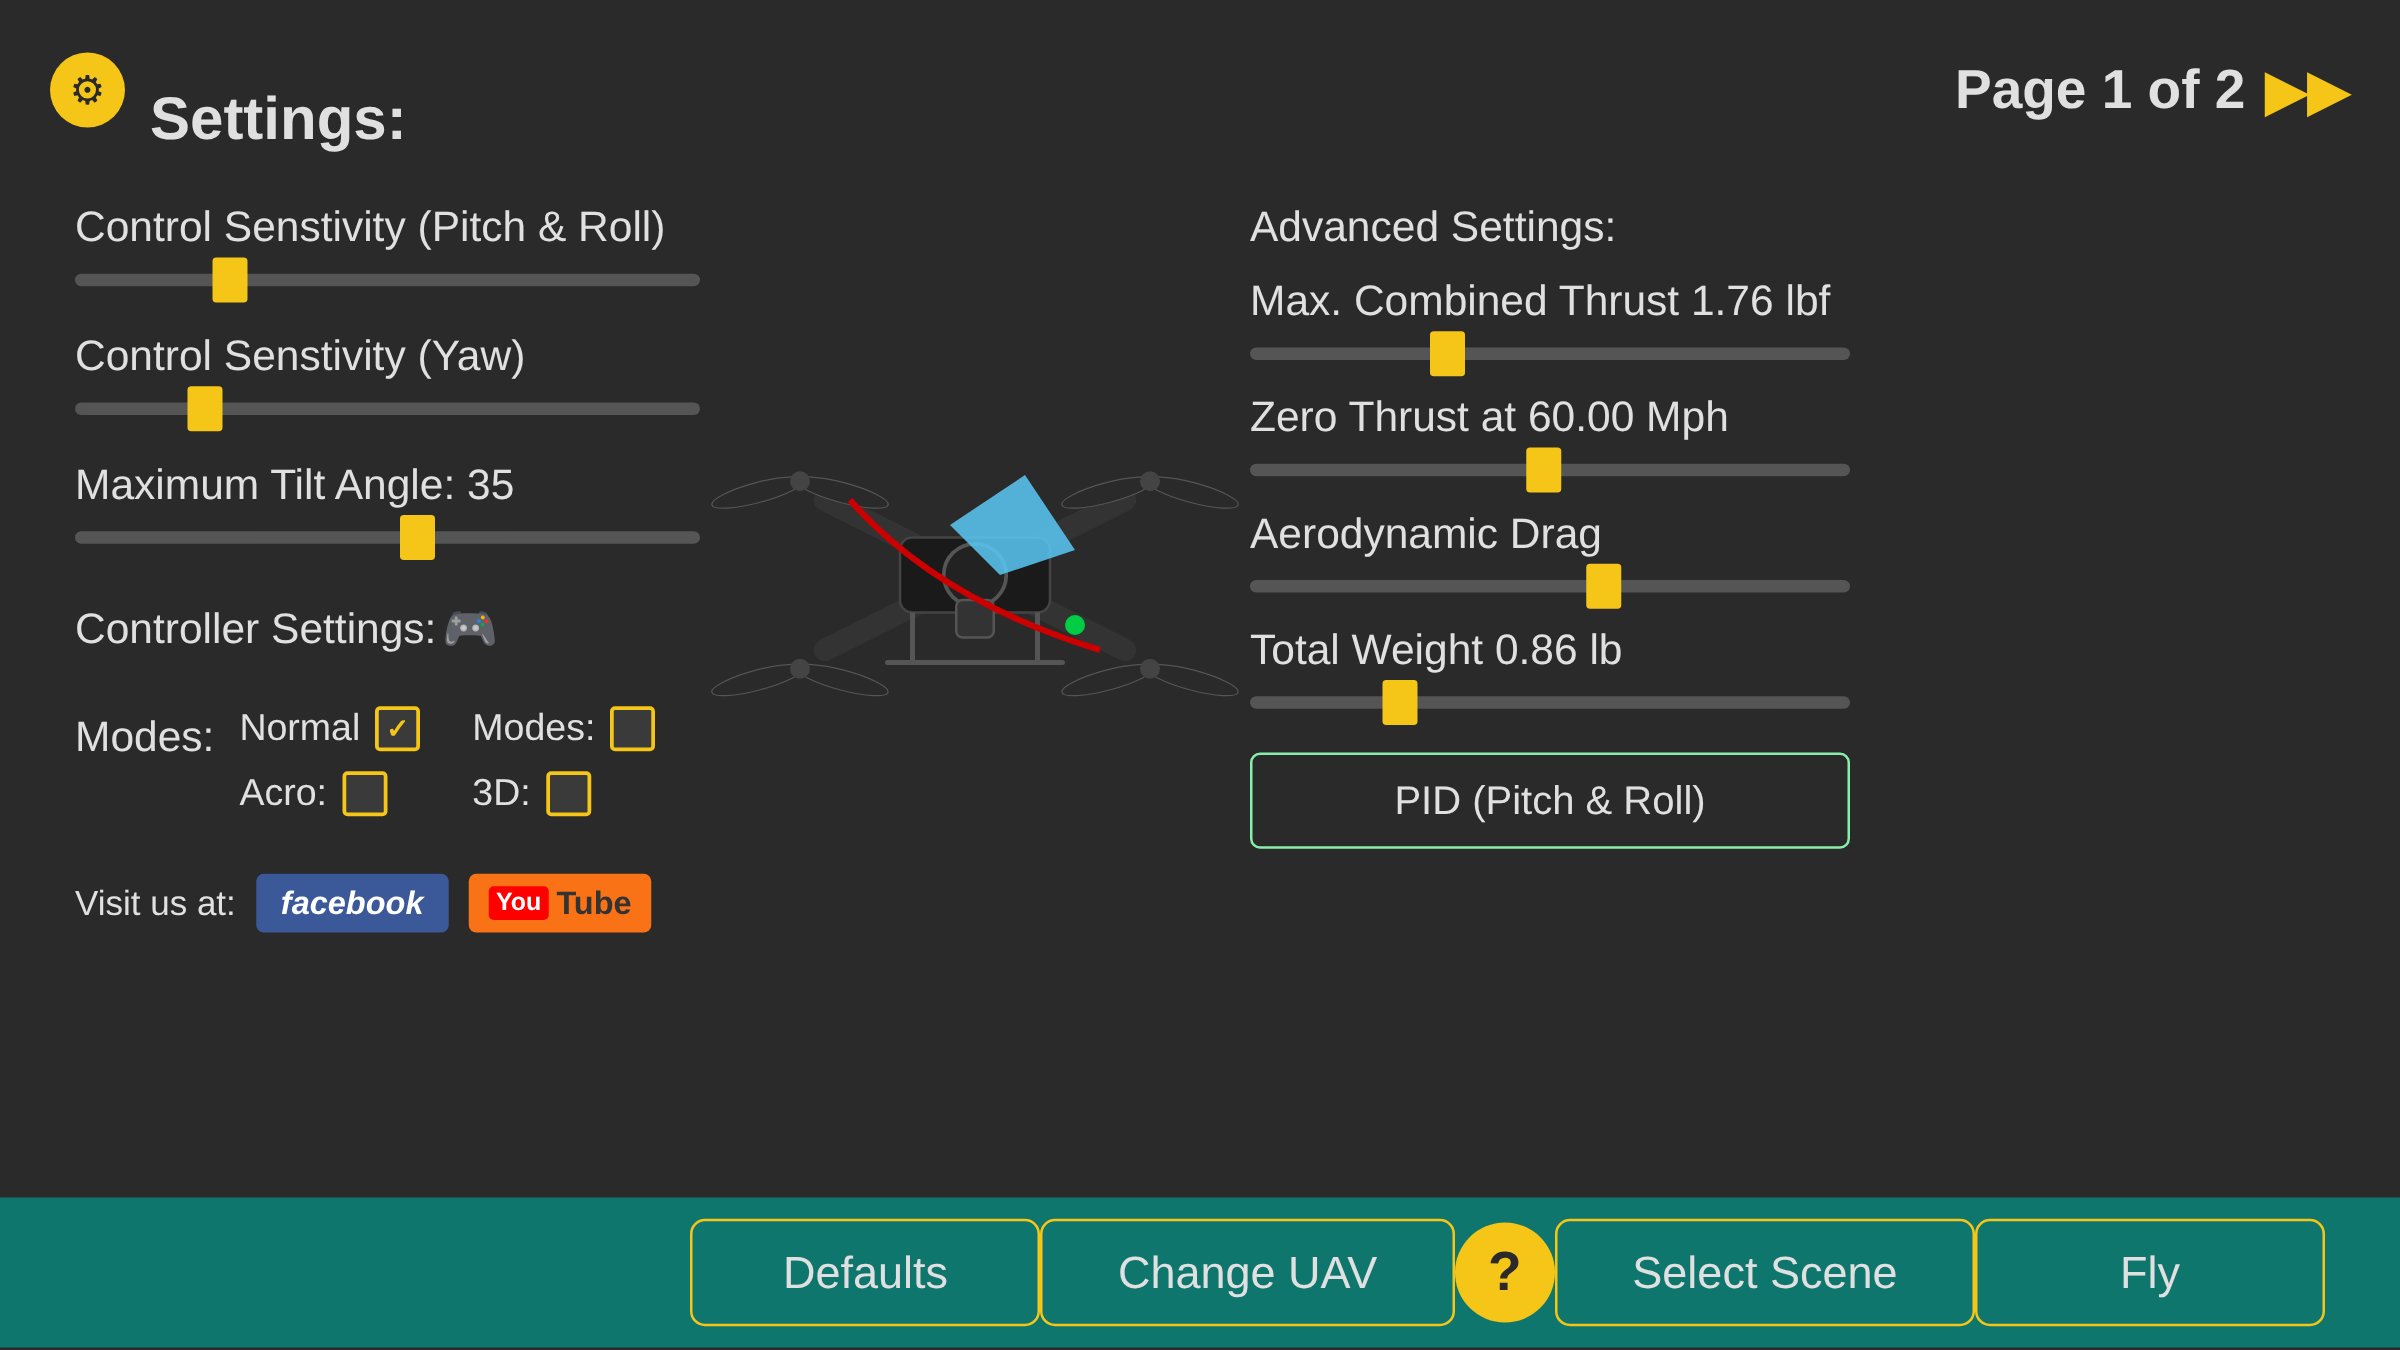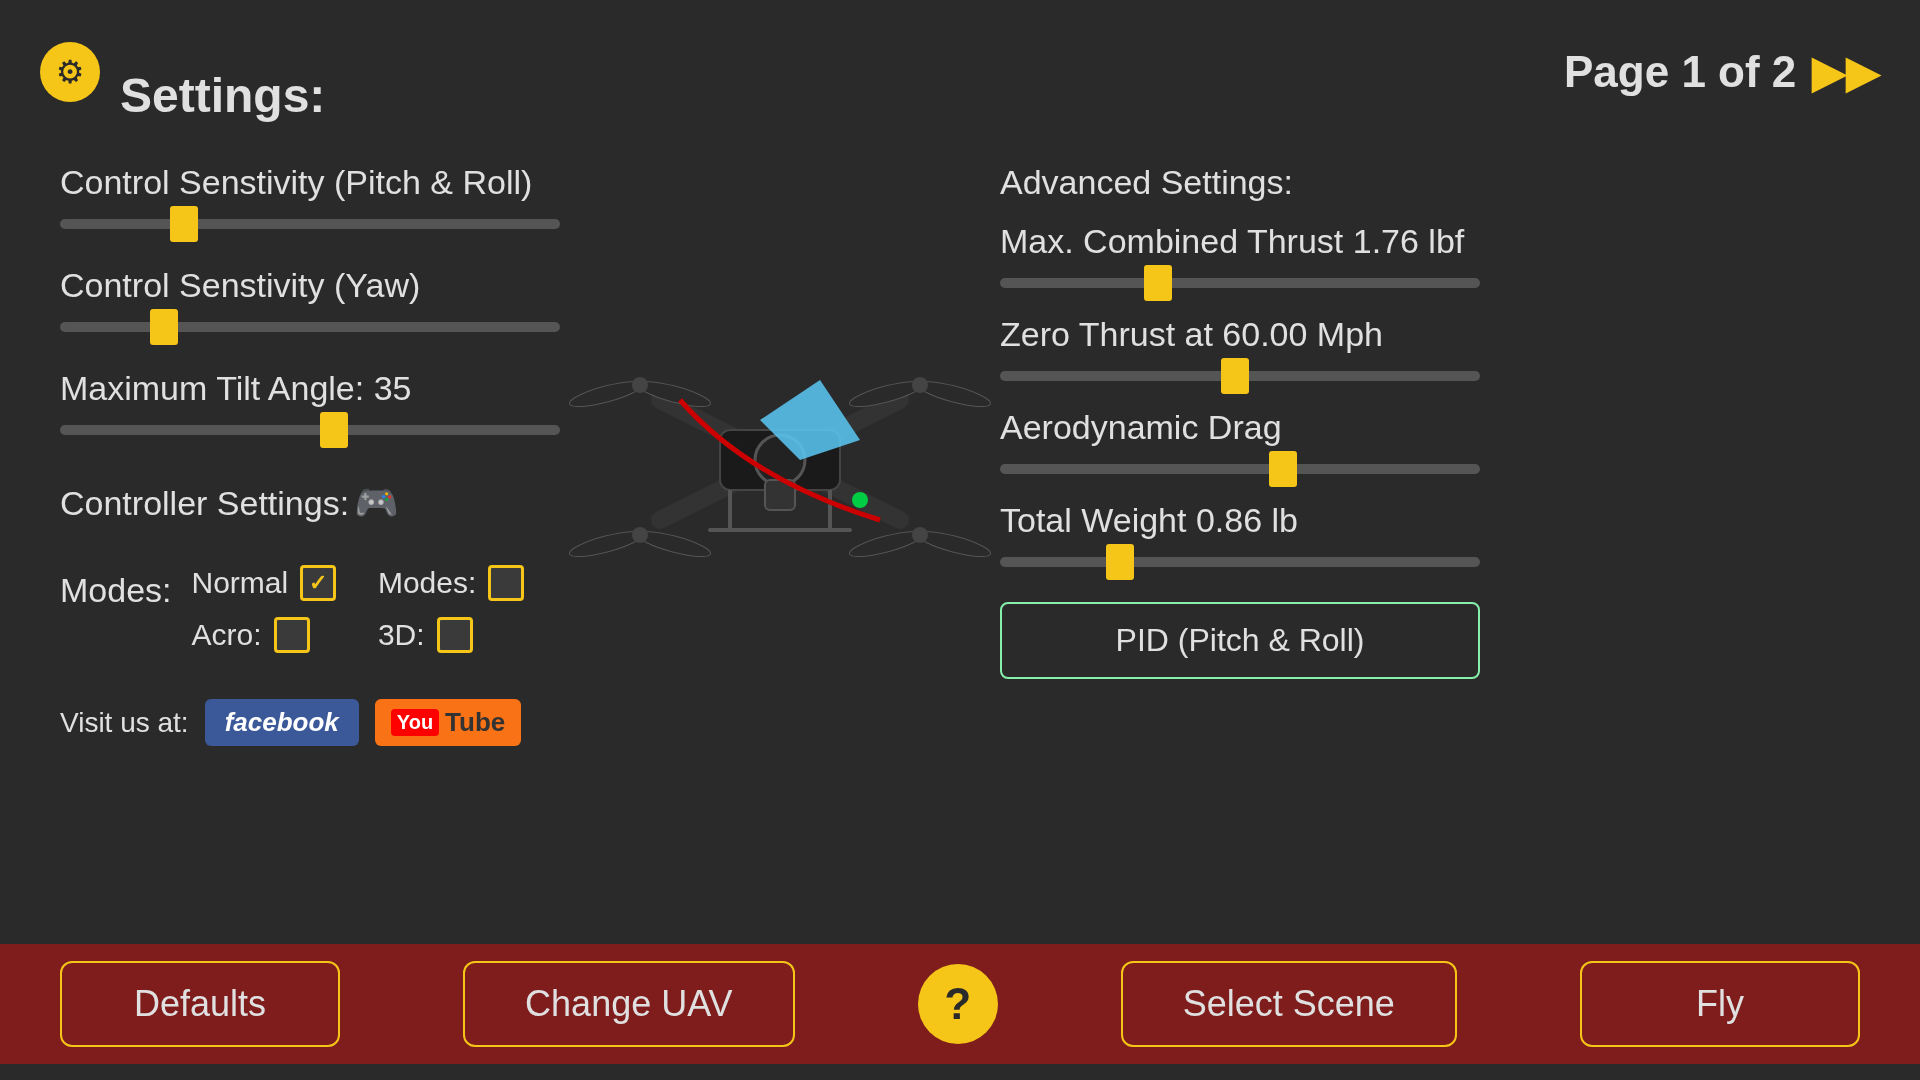--- a/index.html
+++ b/index.html
@@ -275,28 +275,28 @@
       width: 600px;
       height: 420px;
       display: flex;
       align-items: center;
       justify-content: center;
     }
 
     
     .bottom-bar {
       position: absolute;
-      bottom: 16px;
+      bottom: 2px;
       left: 0;
       right: 0;
       height: 120px;
-      background: #7f1d1d;
-      display: flex;
-      align-items: center;
-      justify-content: space-between;
+      background: #0f766e;
+      display: flex;
+      align-items: center;
+      justify-content: flex-end;
       padding: 0 60px;
     }
     .bottom-btn {
       border: 2px solid #f5c518;
       background: transparent;
       color: #e0e0e0;
       font-size: 36px;
       padding: 20px 60px;
       border-radius: 12px;
       cursor: pointer;

